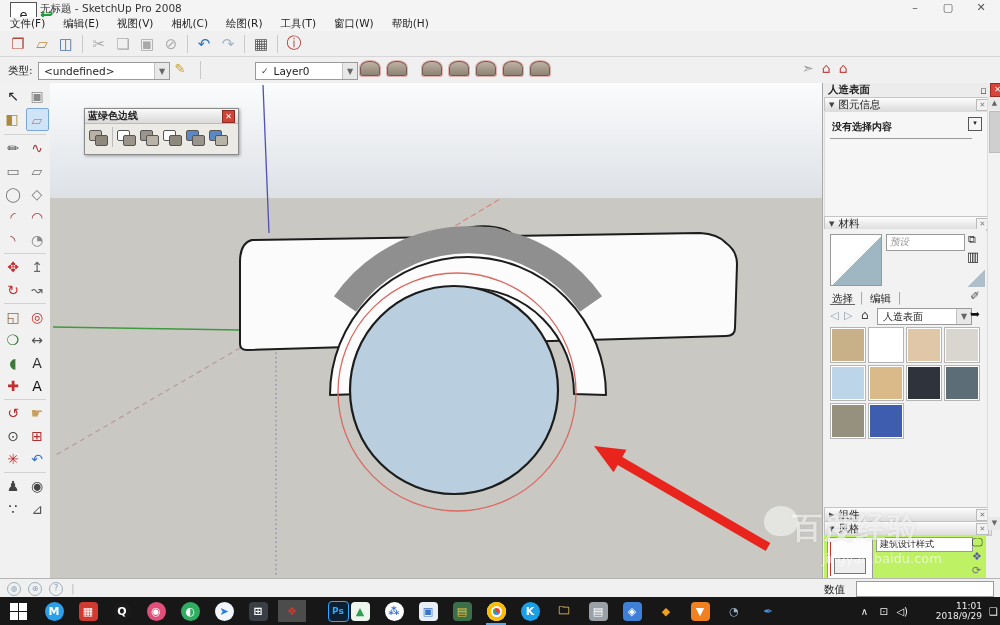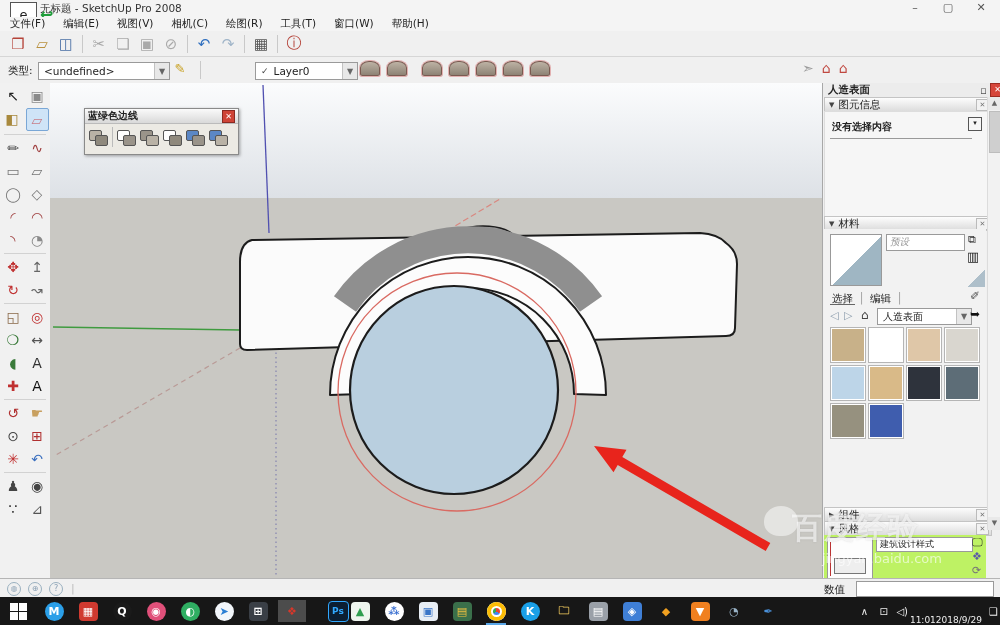--- a/index.html
+++ b/index.html
@@ -58,21 +58,21 @@
   #status-text{margin-left:10px;font-size:11px;color:#222;}
   
   #taskbar{left:0;top:597px;width:1000px;height:28px;background:#171717;}
   .tk{position:absolute;top:3px;width:28px;height:22px;display:flex;align-items:center;justify-content:center;}
   .tk .ic{width:19px;height:19px;border-radius:4px;display:flex;align-items:center;justify-content:center;font-size:11px;font-weight:bold;}
   .tk.active{background:#4c4c4c;}
   .tk .under{position:absolute;bottom:-3px;left:4px;width:20px;height:2px;background:#5aa7e8;}
   #start-grid{display:grid;grid-template-columns:8px 8px;grid-template-rows:8px 8px;gap:1px;}
   #start-grid i{background:#fff;}
   .tray{position:absolute;color:#eee;font-size:10px;top:0;height:28px;display:flex;align-items:center;}
-  #tray-clock{right:18px;flex-direction:row;justify-content:center;align-items:flex-end;line-height:10px;font-size:9px;}
+  #tray-clock{right:18px;flex-direction:column;justify-content:center;align-items:flex-end;line-height:10px;font-size:9px;}
   
   #watermark{left:762px;top:508px;width:230px;height:92px;pointer-events:none;color:rgba(255,255,255,.62);z-index:50;}
   #watermark .big{font-size:30px;font-weight:bold;letter-spacing:2px;text-shadow:0 0 2px rgba(120,120,120,.25);}
   #watermark .small{font-size:13px;margin-top:2px;}
   #watermark .paw{position:absolute;left:2px;top:-2px;width:34px;height:30px;border-radius:50% 50% 45% 45%;background:rgba(255,255,255,.5);}
 </style>
 </head>
 <body>
 
 <div id="root">

